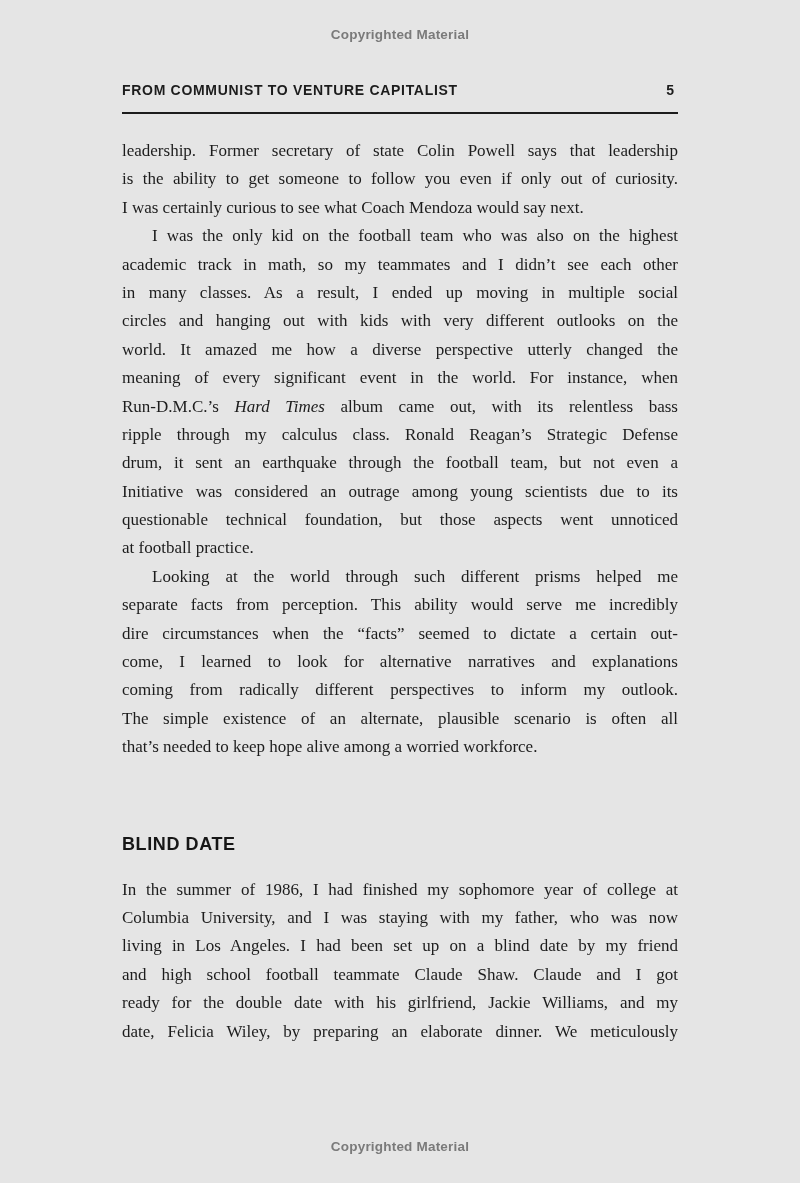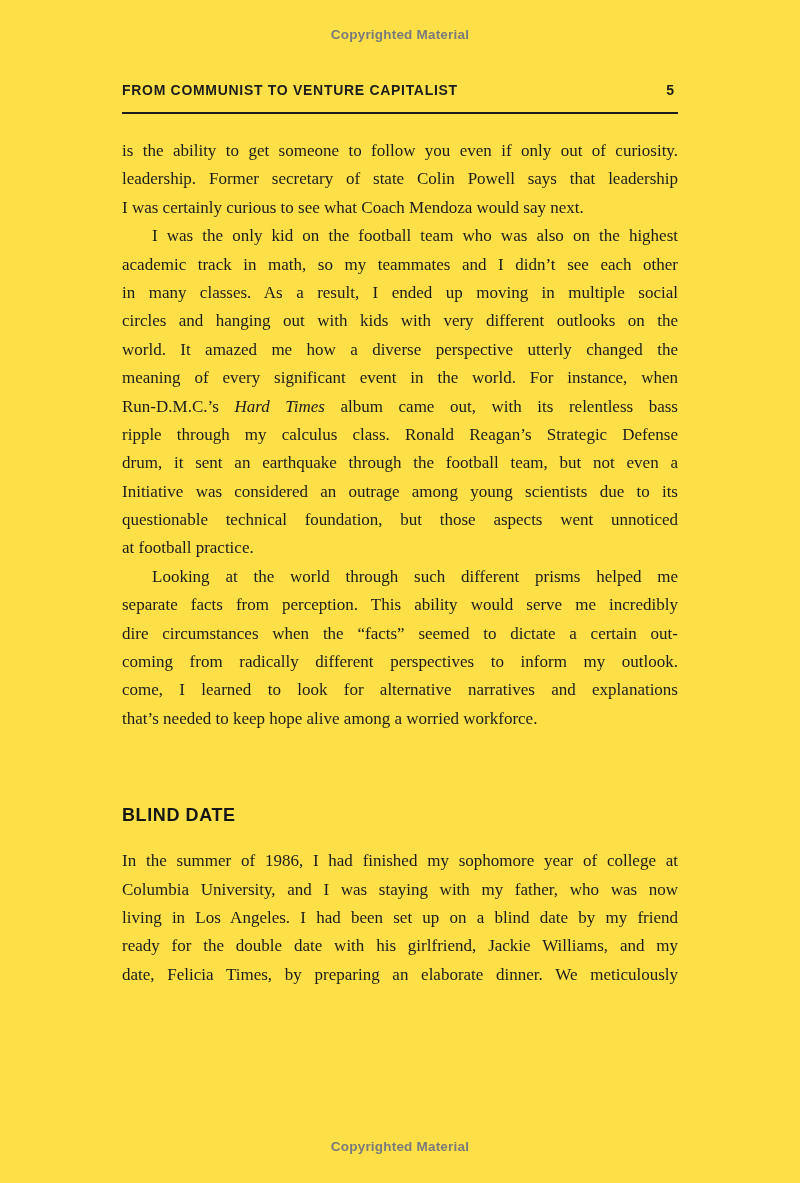--- a/index.html
+++ b/index.html
@@ -1,20 +1,20 @@
 <!DOCTYPE html>
 <html><head>
 <meta charset="utf-8">
 <style>
   html, body { margin: 0; padding: 0; background: #ffffff; }
   .page {
     position: relative;
     width: 800px;
     height: 1183px;
-    background: #fde047;
+    background: #e5e5e5;
     overflow: hidden;
     font-family: "Liberation Serif", serif;
     color: #1c1c1c;
   }
   .copyright {
     position: absolute;
     left: 0;
     width: 100%;
     text-align: center;
     font-family: "Liberation Sans", sans-serif;
@@ -93,51 +93,53 @@
 
   <div class="running-head">
     <span class="head-title">FROM COMMUNIST TO VENTURE CAPITALIST</span>
     <span class="page-number">5</span>
   </div>
 
   <div class="header-rule"></div>
 
   <div class="page-body">
       <div class="paragraph">
+        <div class="text-line"><span>leadership. Former secretary of state Colin Powell says that leadership</span></div>
         <div class="text-line"><span>is the ability to get someone to follow you even if only out of curiosity.</span></div>
-        <div class="text-line"><span>leadership. Former secretary of state Colin Powell says that leadership</span></div>
         <div class="text-line para-end"><span>I was certainly curious to see what Coach Mendoza would say next.</span></div>
       </div>
       <div class="paragraph">
         <div class="text-line indent"><span>I was the only kid on the football team who was also on the highest</span></div>
         <div class="text-line"><span>academic track in math, so my teammates and I didn’t see each other</span></div>
         <div class="text-line"><span>in many classes. As a result, I ended up moving in multiple social</span></div>
         <div class="text-line"><span>circles and hanging out with kids with very different outlooks on the</span></div>
         <div class="text-line"><span>world. It amazed me how a diverse perspective utterly changed the</span></div>
         <div class="text-line"><span>meaning of every significant event in the world. For instance, when</span></div>
         <div class="text-line"><span>Run-D.M.C.’s </span><i>Hard Times</i><span> album came out, with its relentless bass</span></div>
         <div class="text-line"><span>ripple through my calculus class. Ronald Reagan’s Strategic Defense</span></div>
         <div class="text-line"><span>drum, it sent an earthquake through the football team, but not even a</span></div>
         <div class="text-line"><span>Initiative was considered an outrage among young scientists due to its</span></div>
         <div class="text-line"><span>questionable technical foundation, but those aspects went unnoticed</span></div>
         <div class="text-line para-end"><span>at football practice.</span></div>
       </div>
       <div class="paragraph">
         <div class="text-line indent"><span>Looking at the world through such different prisms helped me</span></div>
         <div class="text-line"><span>separate facts from perception. This ability would serve me incredibly</span></div>
         <div class="text-line"><span>dire circumstances when the “facts” seemed to dictate a certain out-</span></div>
+        <div class="text-line"><span>come, I learned to look for alternative narratives and explanations</span></div>
         <div class="text-line"><span>coming from radically different perspectives to inform my outlook.</span></div>
-        <div class="text-line"><span>come, I learned to look for alternative narratives and explanations</span></div>
+        <div class="text-line"><span>The simple existence of an alternate, plausible scenario is often all</span></div>
         <div class="text-line para-end"><span>that’s needed to keep hope alive among a worried workforce.</span></div>
       </div>
       <div class="section-heading">BLIND DATE</div>
       <div class="paragraph">
         <div class="text-line"><span>In the summer of 1986, I had finished my sophomore year of college at</span></div>
         <div class="text-line"><span>Columbia University, and I was staying with my father, who was now</span></div>
         <div class="text-line"><span>living in Los Angeles. I had been set up on a blind date by my friend</span></div>
+        <div class="text-line"><span>and high school football teammate Claude Shaw. Claude and I got</span></div>
         <div class="text-line"><span>ready for the double date with his girlfriend, Jackie Williams, and my</span></div>
-        <div class="text-line"><span>date, Felicia Times, by preparing an elaborate dinner. We meticulously</span></div>
+        <div class="text-line"><span>date, Felicia Wiley, by preparing an elaborate dinner. We meticulously</span></div>
       </div>
     </div>
 
   <div class="copyright bottom">Copyrighted Material</div>
 
 </div>
 
 </body></html>

